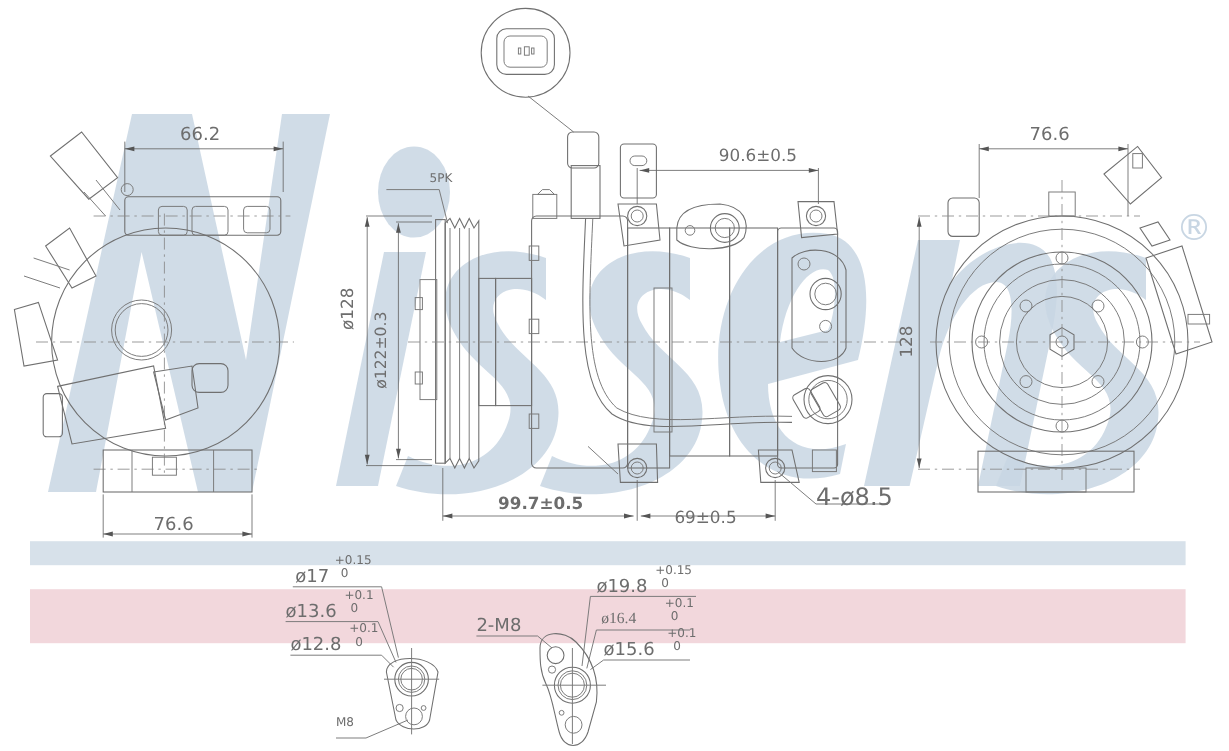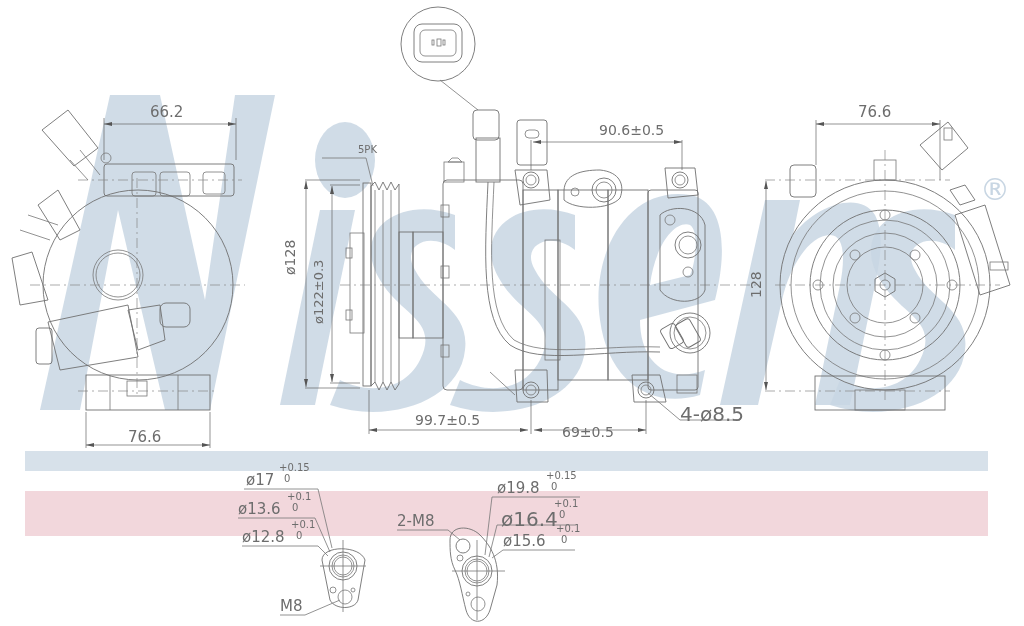--- a/index.html
+++ b/index.html
@@ -287,40 +287,40 @@
   </g>
 </svg>
 
 <span class="lbl" style="left:150px;top:103px;font-size:15px;">66.2</span>
 <span class="lbl" style="left:128px;top:428px;font-size:15px;">76.6</span>
 
 <span class="lbl" style="left:326px;top:144px;font-size:10px;margin-left:32px;">5PK</span>
 <span class="lbl" style="left:282px;top:275px;font-size:14px;transform:rotate(-90deg);transform-origin:left top;">ø128</span>
 <span class="lbl" style="left:311px;top:324px;font-size:13px;transform:rotate(-90deg);transform-origin:left top;">ø122±0.3</span>
 <span class="lbl" style="left:571px;top:122px;font-size:14px;margin-left:28px;">90.6±0.5</span>
-<span class="lbl" style="left:415px;top:412px;font-size:14px;">99.7±0.5</span>
+<span class="lbl" style="left:415px;top:412px;font-size:14px;font-weight:bold;">99.7±0.5</span>
 <span class="lbl" style="left:562px;top:412px;font-size:14px;margin-top:12px;">69±0.5</span>
 <span class="lbl" style="left:680px;top:402px;font-size:20px;">4-ø8.5</span>
 
 <span class="lbl" style="left:858px;top:103px;font-size:15px;">76.6</span>
 <span class="lbl" style="left:748px;top:298px;font-size:14px;transform:rotate(-90deg);transform-origin:left top;">128</span>
 
 <span class="lbl" style="left:246px;top:471px;font-size:15px;">ø17</span>
 <span class="lbl" style="left:279px;top:462px;font-size:10px;">+0.15</span>
 <span class="lbl" style="left:284px;top:473px;font-size:10px;">0</span>
 <span class="lbl" style="left:238px;top:500px;font-size:15px;">ø13.6</span>
 <span class="lbl" style="left:287px;top:491px;font-size:10px;">+0.1</span>
 <span class="lbl" style="left:292px;top:502px;font-size:10px;">0</span>
 <span class="lbl" style="left:242px;top:528px;font-size:15px;">ø12.8</span>
 <span class="lbl" style="left:291px;top:519px;font-size:10px;">+0.1</span>
 <span class="lbl" style="left:296px;top:530px;font-size:10px;">0</span>
-<span class="lbl" style="left:280px;top:597px;font-size:15px;">M8</span>
+<span class="lbl" style="left:280px;top:597px;font-size:10px;">M8</span>
 
 <span class="lbl" style="left:397px;top:512px;font-size:15px;">2-M8</span>
 <span class="lbl" style="left:497px;top:479px;font-size:15px;">ø19.8</span>
 <span class="lbl" style="left:546px;top:470px;font-size:10px;">+0.15</span>
 <span class="lbl" style="left:551px;top:481px;font-size:10px;">0</span>
-<span class="lbl" style="left:501px;top:507px;font-size:20px;">ø16.4</span>
+<span class="lbl" style="left:501px;top:507px;font-size:13px;font-family:Liberation Serif, serif;">ø16.4</span>
 <span class="lbl" style="left:554px;top:498px;font-size:10px;">+0.1</span>
 <span class="lbl" style="left:559px;top:509px;font-size:10px;">0</span>
 <span class="lbl" style="left:503px;top:532px;font-size:15px;">ø15.6</span>
 <span class="lbl" style="left:556px;top:523px;font-size:10px;">+0.1</span>
 <span class="lbl" style="left:561px;top:534px;font-size:10px;">0</span>
 
 </body></html>

